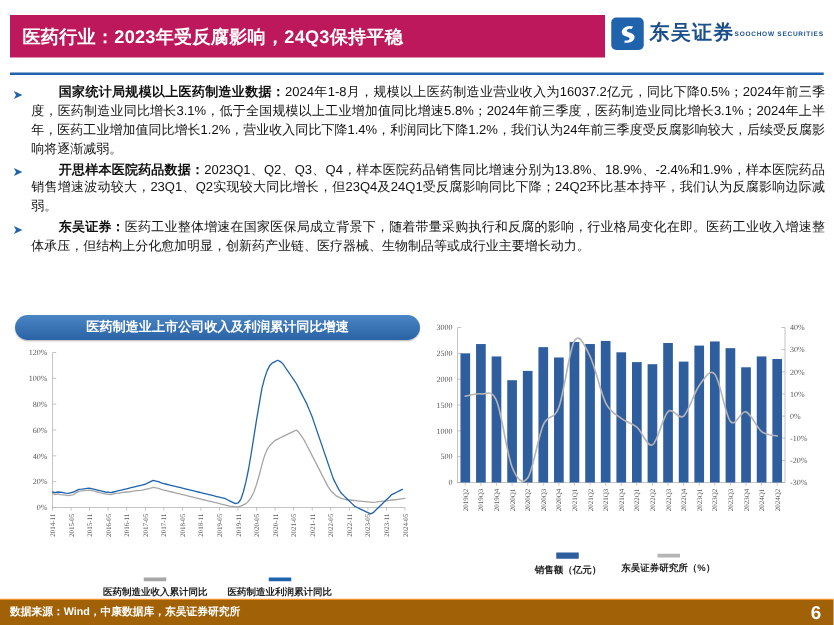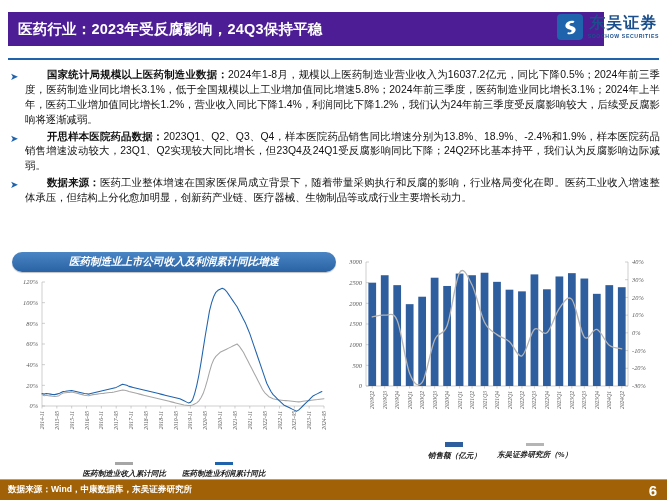--- a/index.html
+++ b/index.html
@@ -8,22 +8,22 @@
     font-family: "Liberation Sans", "DejaVu Sans", sans-serif;
     background: #ffffff;
     overflow: hidden;
   }
   #page { position: relative; width: 667px; height: 500px; background: #fff; }
 
   
   .header { position: absolute; left: 0; top: 0; width: 667px; height: 62px; }
   .title-bar {
     position: absolute; left: 8px; top: 12px;
-    width: 596px; height: 34px;
-    background: #4c1d95;
+    width: 476px; height: 34px;
+    background: #be185d;
     display: flex; align-items: center;
   }
   .title-text {
     color: #ffffff; font-size: 14.5px; font-weight: bold;
     padding-left: 10px; letter-spacing: .2px; white-space: nowrap;
   }
   .logo { position: absolute; right: 8px; top: 14px; display: flex; align-items: center; gap: 5px; }
   .logo-mark {
     width: 26px; height: 26px; background: #1f63ad; border-radius: 4px;
     display: flex; align-items: center; justify-content: center;
@@ -40,21 +40,21 @@
     color: #1f63ad; font-size: 10px; width: 15px; flex: 0 0 15px;
     padding-top: 2px; text-align: left; line-height: 1.35;
   }
   .bullet-body {
     font-size: 10.4px; line-height: 1.43; color: #111; text-align: justify;
     flex: 1 1 auto;
   }
   .bullet-body b { font-weight: bold; margin-left: 22px; }
 
   
-  .charts { position: absolute; left: 0; top: 252px; width: 667px; height: 228px; font-style: italic; }
+  .charts { position: absolute; left: 0; top: 252px; width: 667px; height: 228px; }
   .chart-box { position: absolute; top: 0; width: 324px; height: 228px; }
   .chart-left { left: 12px; }
   .chart-right { left: 338px; }
   .chart-title {
     width: 100%; height: 20px; border-radius: 11px;
     background: linear-gradient(#4a85c4, #2a63a5);
     color: #fff; font-size: 10.5px; font-weight: bold;
     display: flex; align-items: center; justify-content: center;
     box-shadow: 0 1px 1px rgba(0,0,0,.25);
   }
@@ -90,21 +90,21 @@
   <div class="header">
     <div class="title-bar">
       <span class="title-text">医药行业：2023年受反腐影响，24Q3保持平稳</span>
     </div>
     <div class="logo">
       <span class="logo-mark">
         <svg width="20" height="20" viewBox="0 0 20 20">
           <path d="M14.5 4.2c-3.6-1.2-7.6.2-8.8 3.0-1.0 2.4 0.6 4.3 3.3 5.0 2.0 0.5 2.9 1.1 2.6 2.0-0.3 1.0-2.0 1.5-3.8 1.1l-.4 1.6c3.4 1.0 7.0-.4 8.0-3.0 0.9-2.3-.7-4.0-3.3-4.7-2.0-.5-2.9-1.1-2.6-2.0 0.3-1.0 2.0-1.5 3.8-1.1z" fill="#ffffff"></path>
         </svg>
       </span>
-      <span style="display:flex;flex-direction:column;align-items:center;">
+      <span style="display:flex;flex-direction:row;align-items:center;">
         <span class="logo-cn">东吴证券</span>
         <span class="logo-en">SOOCHOW SECURITIES</span>
       </span>
     </div>
     <div class="header-rule"></div>
   </div>
 
   <div class="bullets">
 
     <div class="bullet">
@@ -117,21 +117,21 @@
     <div class="bullet">
       <span class="bullet-marker">➤</span>
       <div class="bullet-body">
         <b>开思样本医院药品数据：</b><span>2023Q1、Q2、Q3、Q4，样本医院药品销售同比增速分别为13.8%、18.9%、-2.4%和1.9%，样本医院药品销售增速波动较大，23Q1、Q2实现较大同比增长，但23Q4及24Q1受反腐影响同比下降；24Q2环比基本持平，我们认为反腐影响边际减弱。</span>
       </div>
     </div>
 
     <div class="bullet">
       <span class="bullet-marker">➤</span>
       <div class="bullet-body">
-        <b>数据来源：</b><span>医药工业整体增速在国家医保局成立背景下，随着带量采购执行和反腐的影响，行业格局变化在即。医药工业收入增速整体承压，但结构上分化愈加明显，创新药产业链、医疗器械、生物制品等或成行业主要增长动力。</span>
+        <b>东吴证券：</b><span>医药工业整体增速在国家医保局成立背景下，随着带量采购执行和反腐的影响，行业格局变化在即。医药工业收入增速整体承压，但结构上分化愈加明显，创新药产业链、医疗器械、生物制品等或成行业主要增长动力。</span>
       </div>
     </div>
 
   </div>
 
   <div class="charts">
 
     <div class="chart-box chart-left">
       <div class="chart-title">医药制造业上市公司收入及利润累计同比增速</div>
       <div class="plot-wrap">

